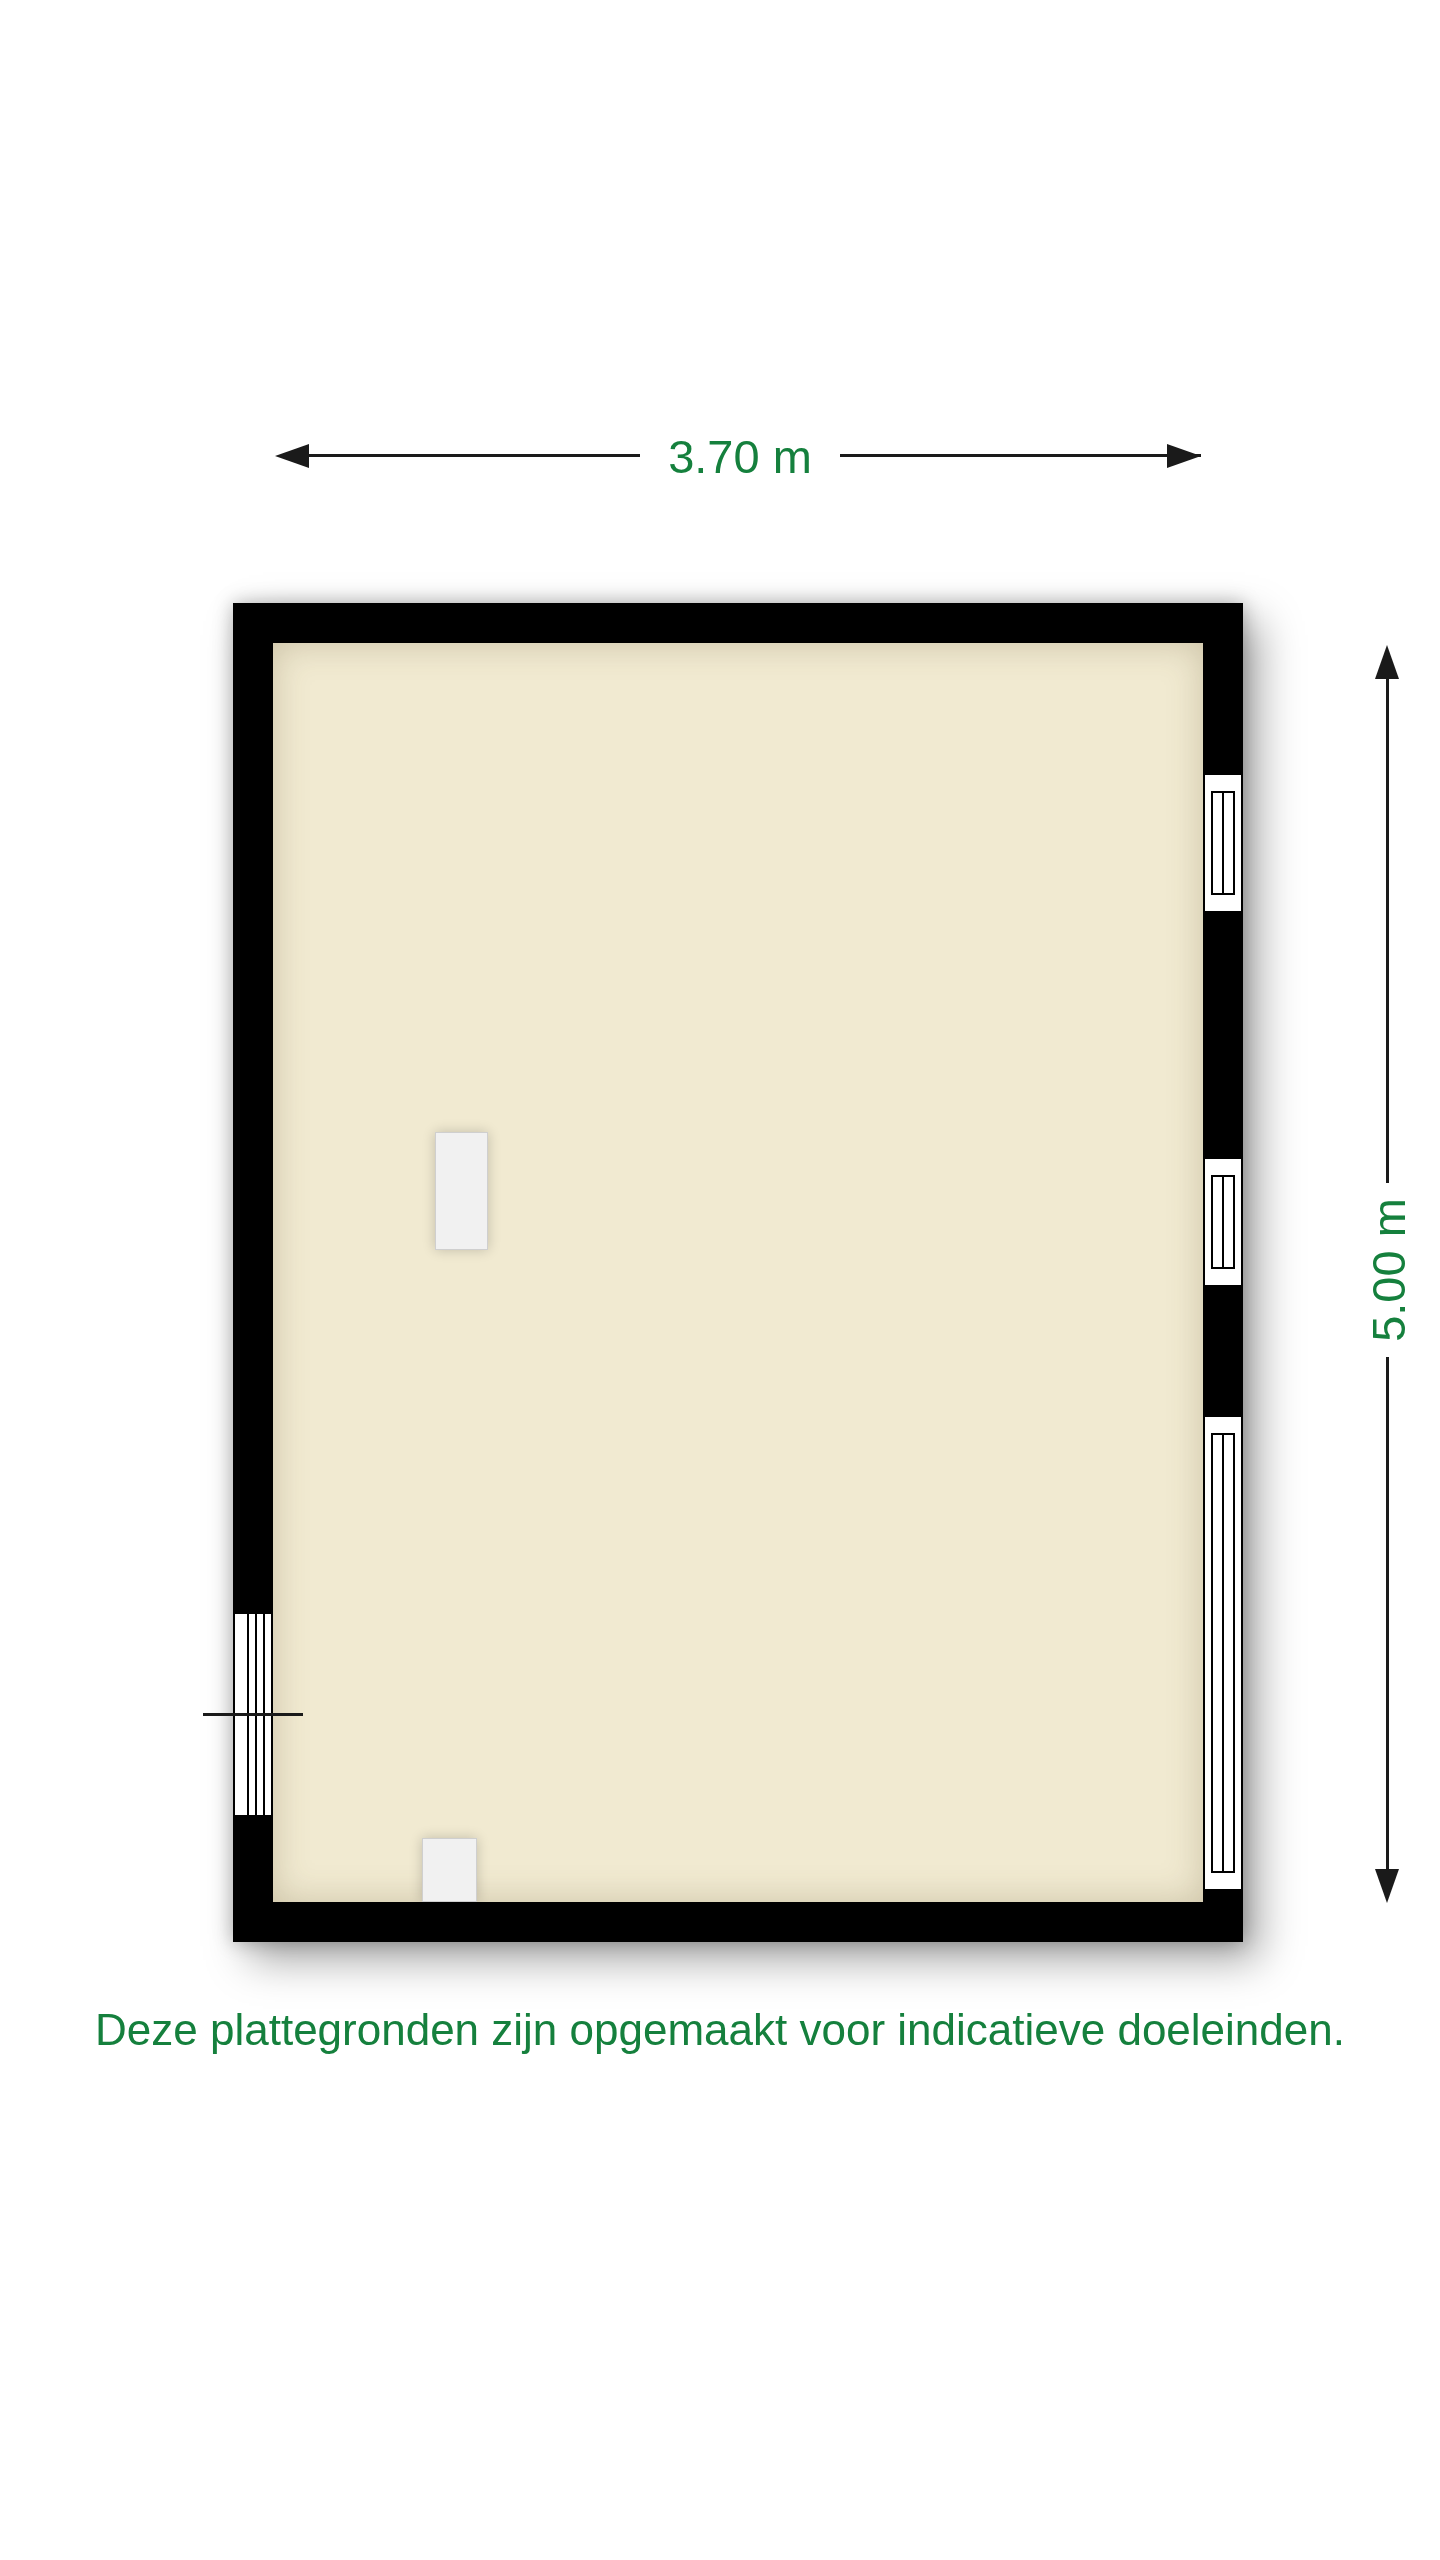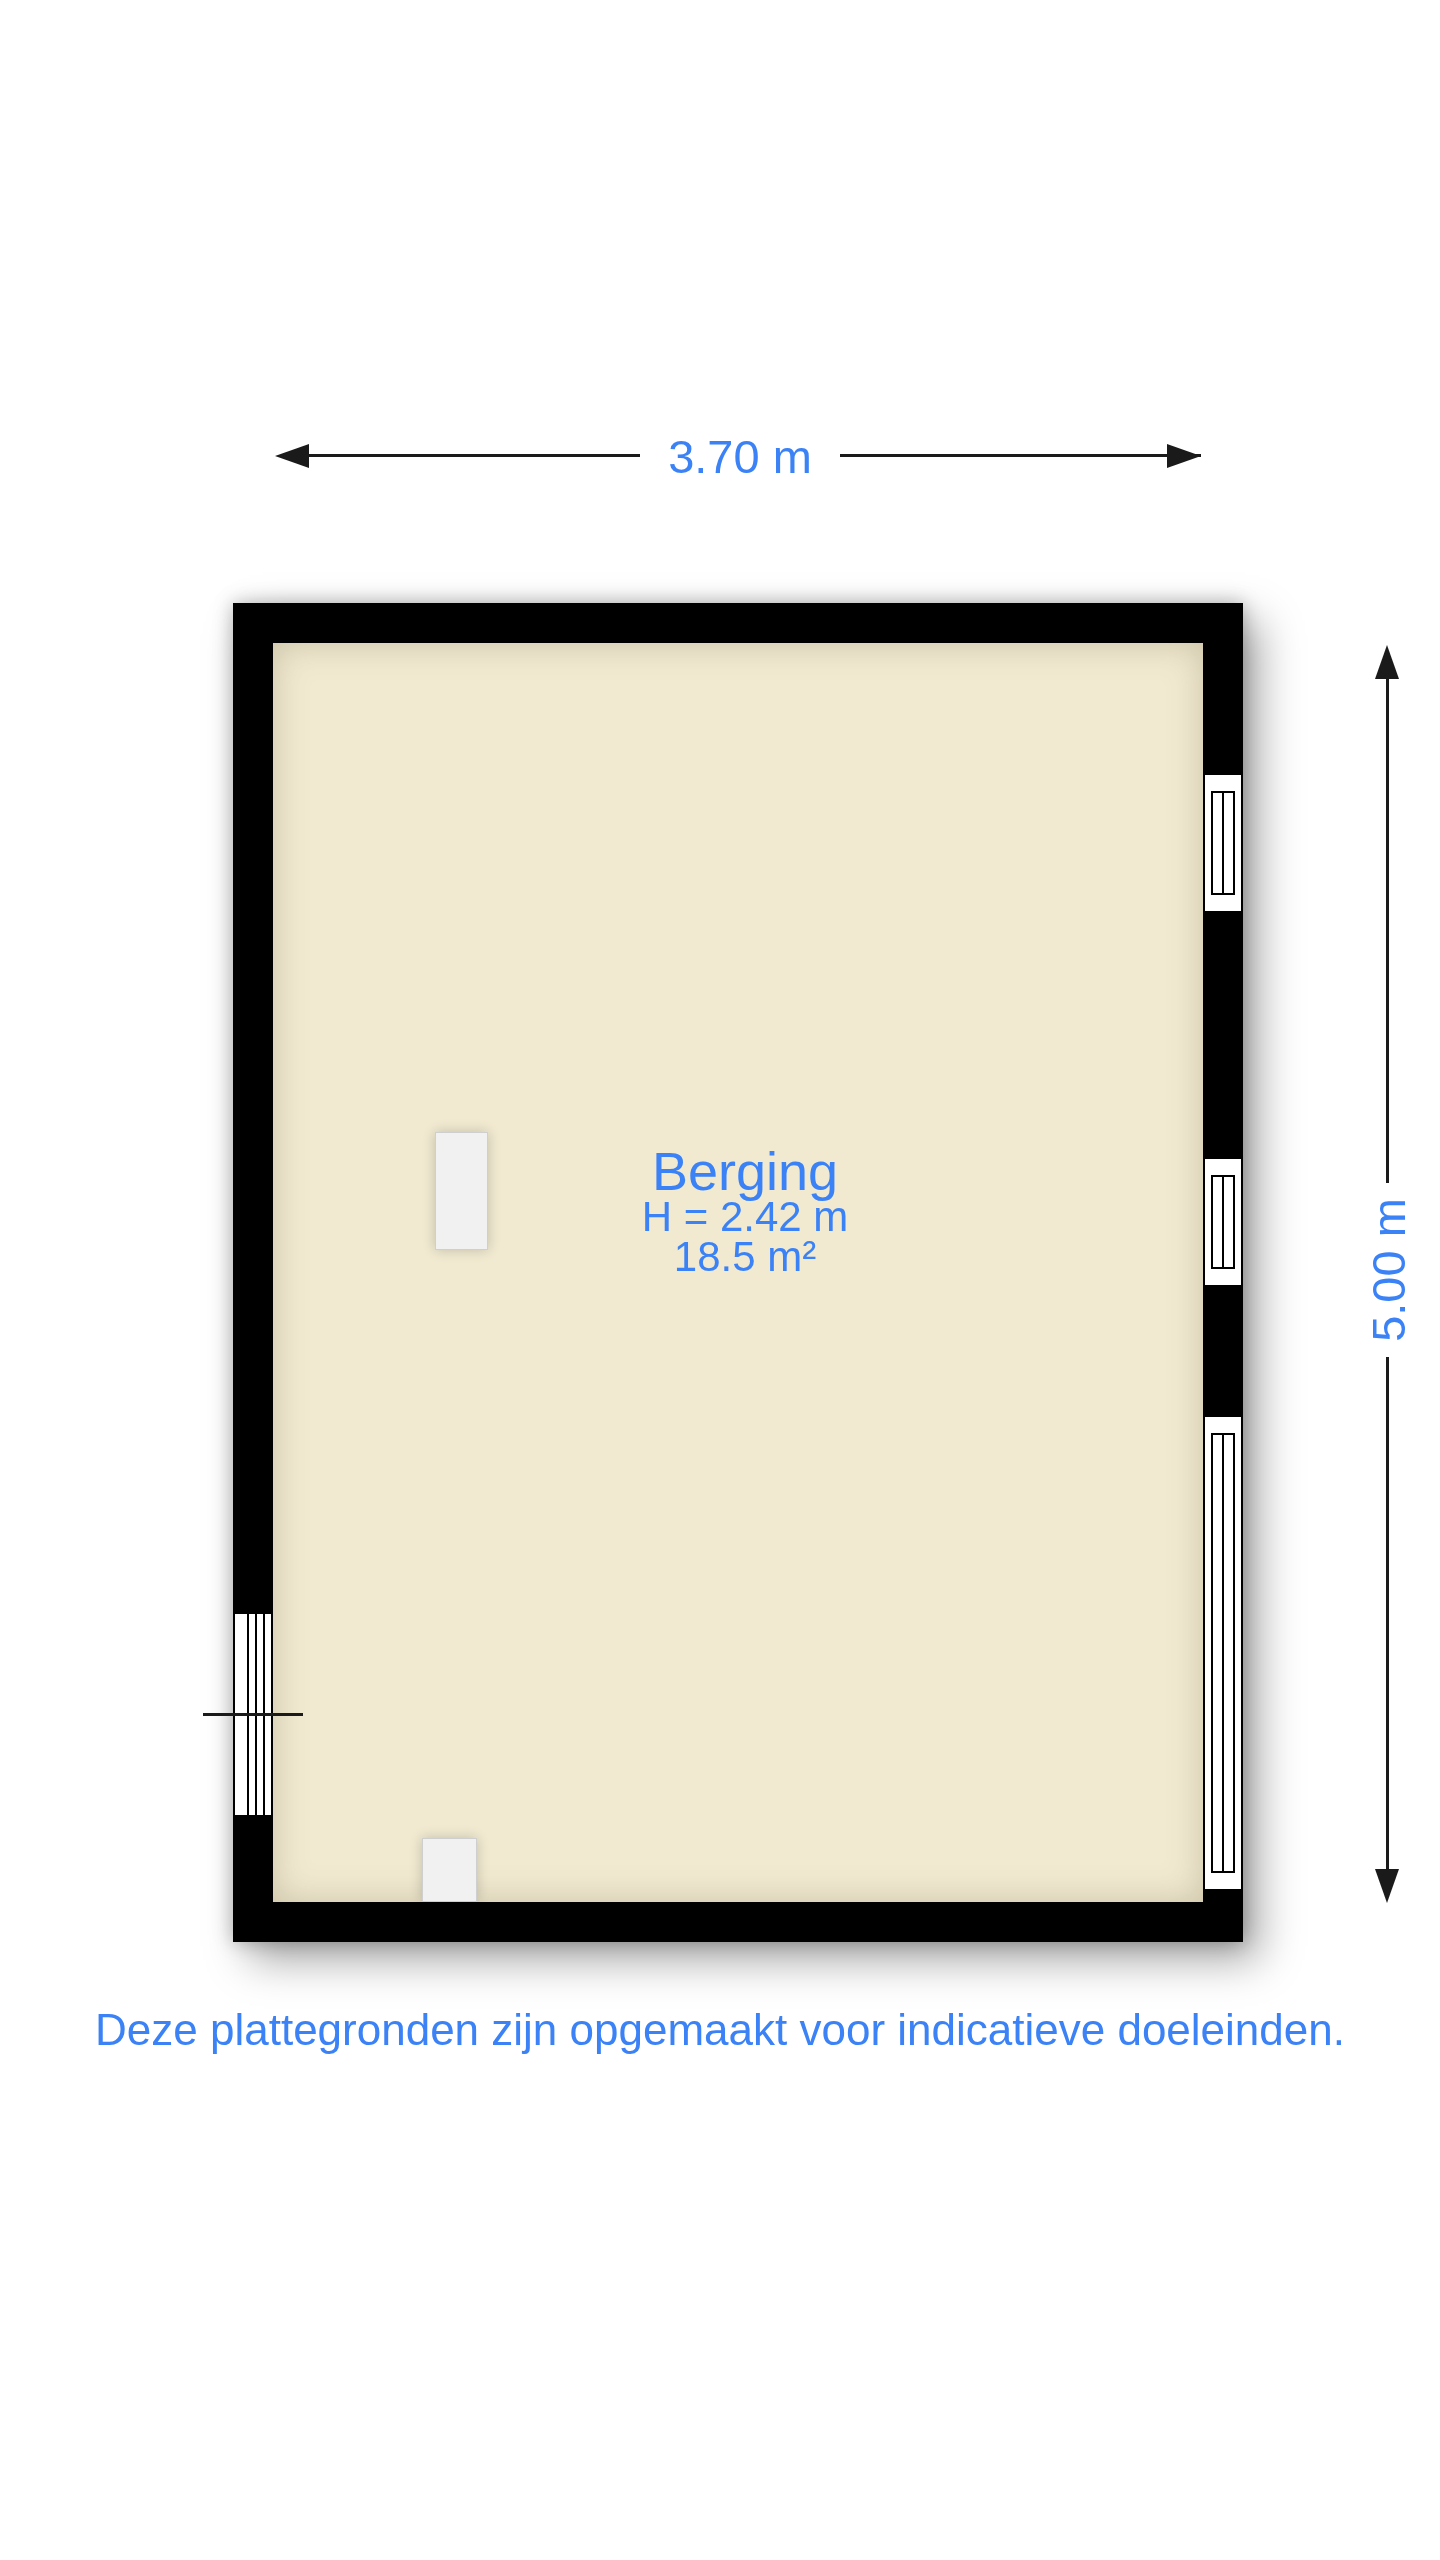--- a/index.html
+++ b/index.html
@@ -2,21 +2,21 @@
 <html><head>
 <meta charset="utf-8">
 <style>
   html,body{margin:0;padding:0;background:#ffffff;}
   .canvas{
     position:relative;
     width:1440px;
     height:2560px;
     background:#ffffff;
     font-family:"Liberation Sans", sans-serif;
-    color:#3b82f6;
+    color:#15803d;
     overflow:hidden;
   }
 
   
   .dim-line{position:absolute;background:#1a1a1a;}
   .arrow{position:absolute;width:0;height:0;}
   .arrow-left{border-top:12px solid transparent;border-bottom:12px solid transparent;border-right:34px solid #1a1a1a;}
   .arrow-right{border-top:12px solid transparent;border-bottom:12px solid transparent;border-left:34px solid #1a1a1a;}
   .arrow-up{border-left:12px solid transparent;border-right:12px solid transparent;border-bottom:34px solid #1a1a1a;}
   .arrow-down{border-left:12px solid transparent;border-right:12px solid transparent;border-top:34px solid #1a1a1a;}
@@ -149,25 +149,20 @@
     </div>
 
     <div class="louvre">
       <div class="slats"></div>
     </div>
     <div class="center-line"></div>
 
     <div class="fixture fixture-a"></div>
     <div class="fixture fixture-b"></div>
 
-    <div class="room-label">
-      <div class="room-name">Berging</div>
-      <div class="room-sub">H = 2.42 m</div>
-      <div class="room-sub">18.5 m²</div>
-    </div>
   </div>
 
   <div>
     <div class="arrow arrow-up" style="left:1375px;top:645px;"></div>
     <div class="dim-line" style="left:1386px;top:675px;width:3px;height:508px;"></div>
     <div class="dim-label vertical" style="left:1388px;top:1270px;">5.00 m</div>
     <div class="dim-line" style="left:1386px;top:1357px;width:3px;height:515px;"></div>
     <div class="arrow arrow-down" style="left:1375px;top:1869px;"></div>
   </div>
 

